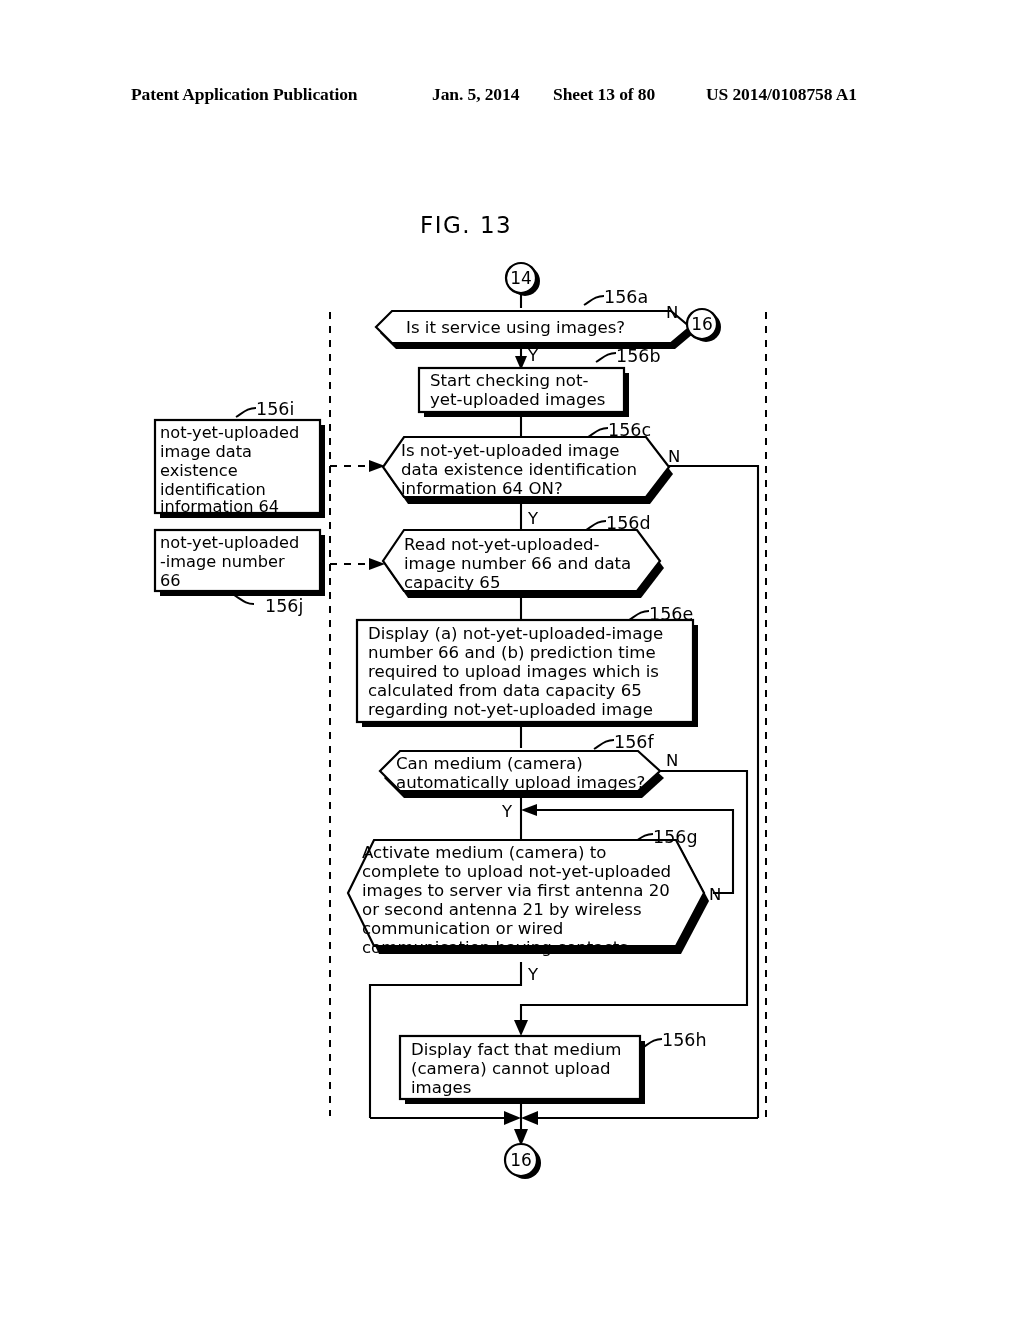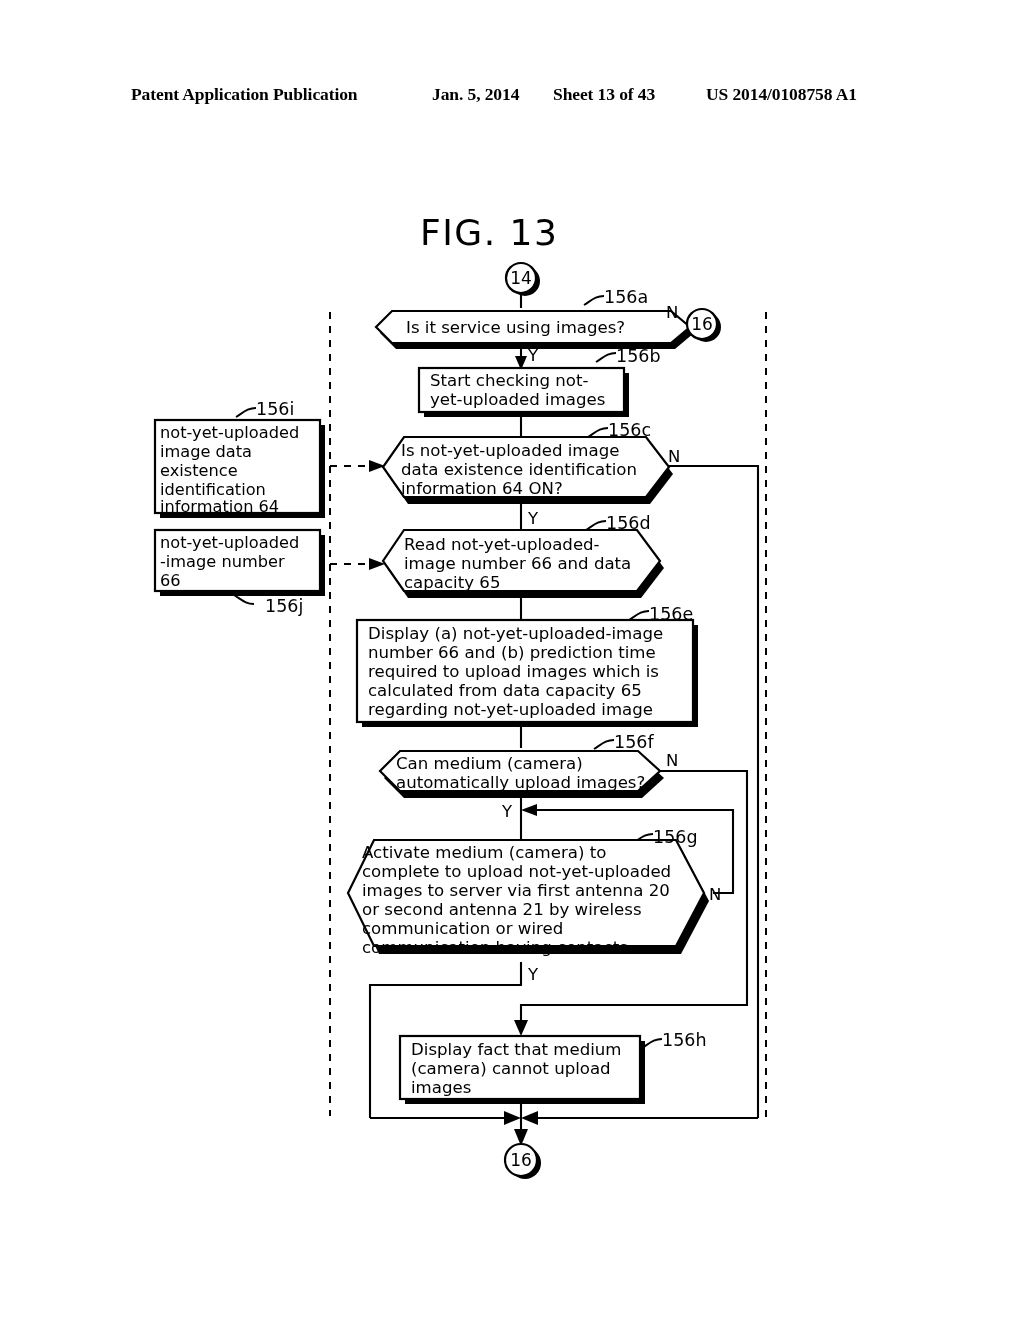--- a/index.html
+++ b/index.html
@@ -33,21 +33,21 @@
   #page-header .hdr-pub   { position: absolute; left: 131px;  top: 2px; text-align: right; }
   #page-header .hdr-date  { position: absolute; left: 432px;  top: 2px; }
   #page-header .hdr-sheet { position: absolute; left: 553px;  top: 2px; }
   #page-header .hdr-patno { position: absolute; left: 706px;  top: 2px; }
 
   
   #fig-title {
     position: absolute;
     left: 420px;
     top: 212px;
-    font-size: 36px;
+    font-size: 23px;
     letter-spacing: 1.5px;
     font-family: "DejaVu Sans", sans-serif;
   }
 
   
   #figure-canvas {
     position: absolute;
     left: 0;
     top: 0;
     width: 1024px;
@@ -86,21 +86,21 @@
   .wire         { stroke: #000000; stroke-width: 2.1; fill: none; }
   .wire-thin    { stroke: #000000; stroke-width: 1.9; fill: none; }
   .dashline     { stroke: #000000; stroke-width: 2; fill: none; stroke-dasharray: 7 7; }
 </style>
 </head>
 <body>
 
 <div id="page-header">
   <span class="hdr-pub">Patent Application Publication</span>
   <span class="hdr-date">Jan. 5, 2014</span>
-  <span class="hdr-sheet">Sheet 13 of 43</span>
+  <span class="hdr-sheet">Sheet 13 of 80</span>
   <span class="hdr-patno">US 2014/0108758 A1</span>
 </div>
 
 <div id="fig-title">FIG. 13</div>
 
 <svg id="figure-canvas" viewBox="0 0 1024 1320" xmlns="http://www.w3.org/2000/svg">
 
   <g>
 
     <line class="wire" x1="521" y1="291" x2="521" y2="308"></line>

